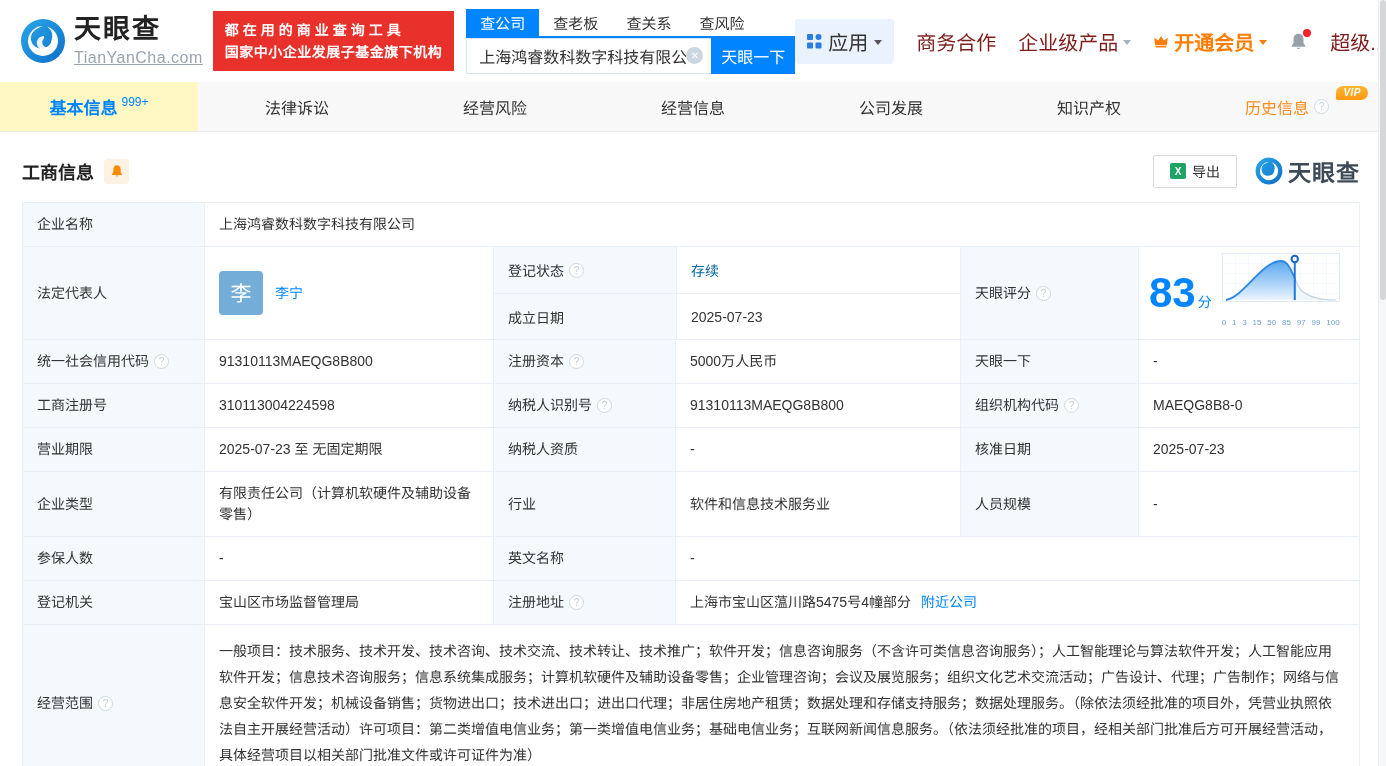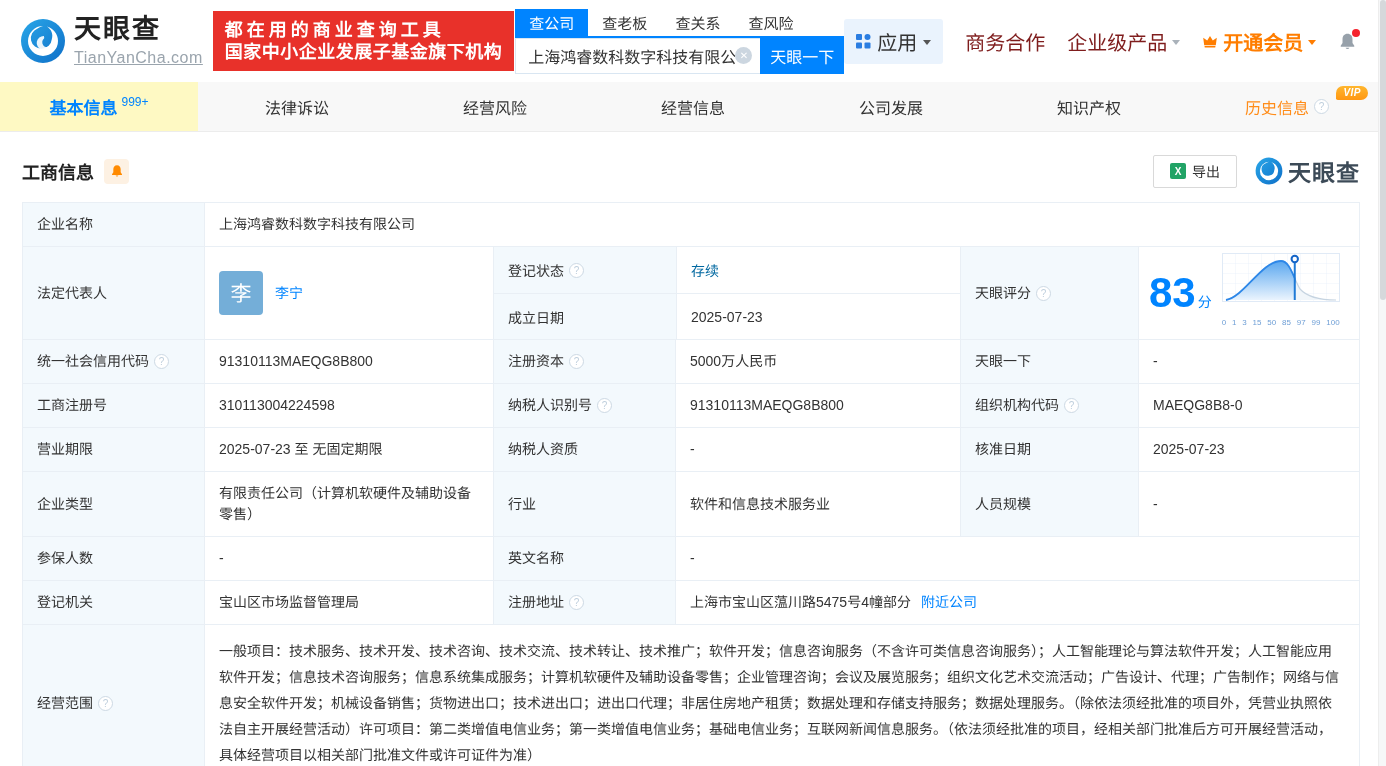--- a/index.html
+++ b/index.html
@@ -11,25 +11,25 @@
   }
   *{box-sizing:border-box;margin:0;padding:0;}
   html,body{width:1386px;height:766px;overflow:hidden;}
   body{font-family:"Liberation Sans","DejaVu Sans",sans-serif;color:var(--txt);background:#fff;position:relative;}
 
   
   .topbar{height:82px;display:flex;align-items:center;padding:0 20px;background:#fff;}
   .logo{display:flex;align-items:center;gap:8px;cursor:pointer;}
   .logo-text .brand{font-size:27px;font-weight:bold;color:#222;letter-spacing:2px;line-height:28px;}
   .logo-text .domain{font-size:16px;color:#9aa4ad;letter-spacing:.5px;margin-top:6px;text-decoration:underline;}
-  .slogan{margin-left:10px;background:#e8312a;color:#fff;padding:8px 12px;line-height:22px;font-size:18px;font-weight:bold;white-space:nowrap;}
+  .slogan{margin-left:10px;background:#e8312a;color:#fff;padding:8px 12px;line-height:22px;font-size:14px;font-weight:bold;white-space:nowrap;}
   .slogan .l1{letter-spacing:4px;}
   .slogan .l2{letter-spacing:0.5px;}
 
-  .search-area{margin-left:1px;width:448px;}
+  .search-area{margin-left:12px;width:448px;}
   .search-tabs{display:flex;align-items:flex-end;border-bottom:2px solid var(--blue);}
   .search-tab{padding:3px 14px 3px;font-size:15px;color:#333;cursor:pointer;}
   .search-tab.active{background:var(--blue);color:#fff;}
   .search-row{display:flex;}
   .search-box{flex:1;display:flex;align-items:center;border:1px solid #d9e6f2;border-right:none;height:36px;padding:0 8px 0 12px;}
   .search-box input{flex:1;border:none;outline:none;font-size:16px;color:#333;font-family:inherit;background:transparent;}
   .clear-icon{width:17px;height:17px;border-radius:50%;background:#ccd6e0;color:#fff;font-size:10px;display:flex;align-items:center;justify-content:center;cursor:pointer;flex:0 0 auto;}
   .search-btn{width:84px;height:36px;background:var(--blue);color:#fff;border:none;font-size:16px;cursor:pointer;font-family:inherit;}
 
   .top-nav{margin-left:auto;display:flex;align-items:center;gap:22px;font-size:20px;white-space:nowrap;}

